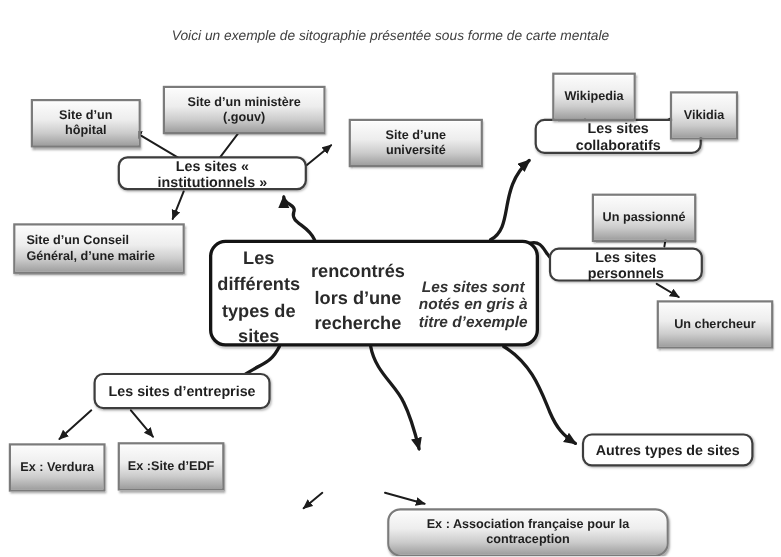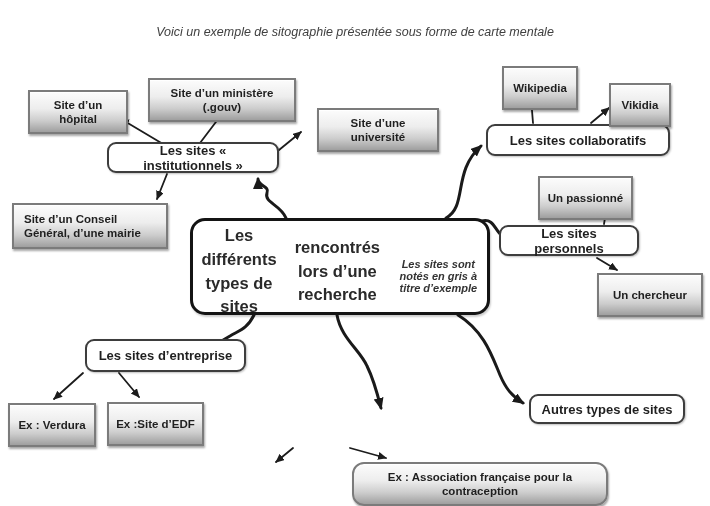--- a/index.html
+++ b/index.html
@@ -86,21 +86,21 @@
     padding-top: 10px;
   }
   .central .c-line {
     font-size: 16.5px;
     font-weight: 600;
     color: #2a2a2a;
     line-height: 1.45;
   }
   .central .c-note {
     margin-top: 8px;
-    font-size: 11px;
+    font-size: 14px;
     font-style: italic;
     font-weight: 600;
     color: #333;
   }
 </style>
 </head>
 <body>
 
 <div class="stage">
 
@@ -137,21 +137,21 @@
     <path class="branch" d="M 350 448 L 386 458" marker-end="url(#arrB)"></path>
   </svg>
 
   <div class="node central" style="left:190px; top:218px; width:300px; height:97px;">
     <div class="c-line">Les différents types de sites</div>
     <div class="c-line">rencontrés lors d’une recherche</div>
     <div class="c-note">Les sites sont notés en gris à titre d’exemple</div>
   </div>
 
   <div class="node white" style="left:107px; top:142px; width:172px; height:31px;">Les sites « institutionnels »</div>
-  <div class="node white" style="left:486px; top:124px; width:184px; height:32px;">Les sites collaboratifs</div>
+  <div class="node white" style="left:486px; top:108px; width:152px; height:32px;">Les sites collaboratifs</div>
   <div class="node white" style="left:499px; top:225px; width:140px; height:31px;text-align:center;">Les sites personnels</div>
   <div class="node white" style="left:40px; top:339px; width:161px; height:33px;margin-left:45px;">Les sites d’entreprise</div>
   <div class="node white" style="left:529px; top:394px; width:156px; height:30px;">Autres types de sites</div>
 
   <div class="node gray" style="left:28px; top:90px; width:100px; height:24px;">Site d’un hôpital</div>
   <div class="node gray" style="left:148px; top:78px; width:148px; height:27px;">Site d’un ministère (.gouv)</div>
   <div class="node gray" style="left:317px; top:108px; width:122px; height:27px;">Site d’une université</div>
   <div class="node gray left-align" style="left:12px; top:203px; width:156px; height:46px;">Site d’un Conseil Général, d’une mairie</div>
   <div class="node gray" style="left:502px; top:66px; width:76px; height:28px;">Wikipedia</div>
   <div class="node gray" style="left:609px; top:83px; width:62px; height:27px;">Vikidia</div>

